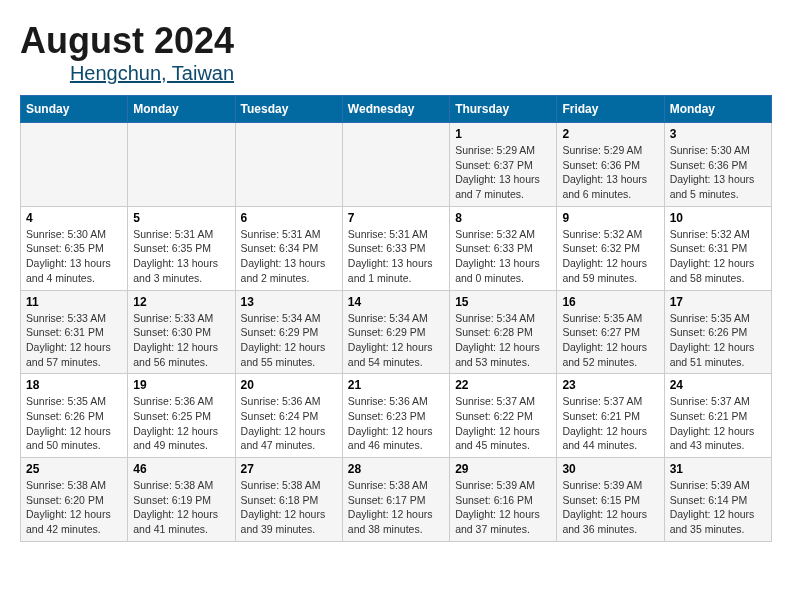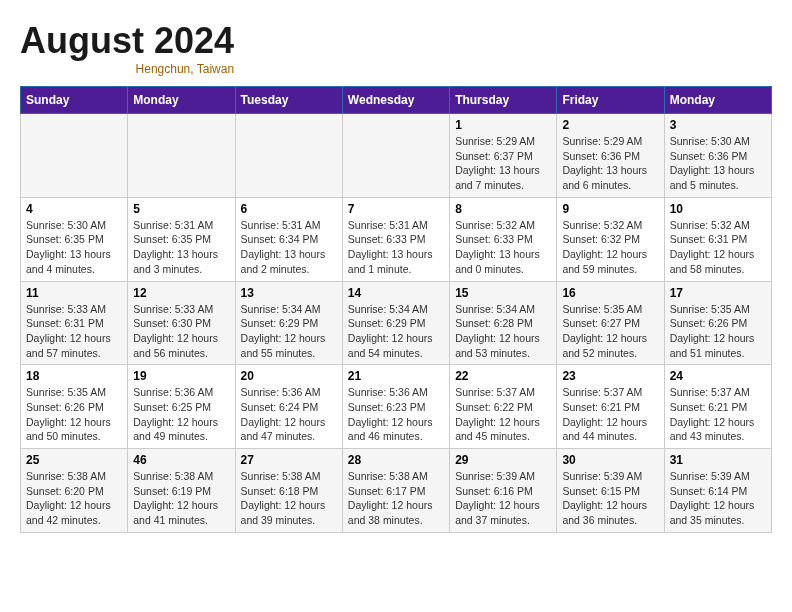--- a/index.html
+++ b/index.html
@@ -22,30 +22,31 @@
     }
     .title-block {
       text-align: right;
     }
     .month-year {
       font-size: 36px;
       font-weight: bold;
       color: #1a1a1a;
     }
     .location {
-      font-size: 12px;
-      color: #a16207;
+      font-size: 20px;
+      color: #0c4a6e;
+      text-decoration: underline;
     }
     table {
       width: 100%;
       border-collapse: collapse;
       font-size: 11px;
     }
     thead tr th {
-      background-color: #4c1d95;
+      background-color: #0369a1;
       color: #fff;
       text-align: left;
       padding: 6px 5px;
       font-size: 12px;
       font-weight: bold;
       border: 1px solid #2b6cb0;
     }
     tbody tr td {
       border: 1px solid #ccc;
       vertical-align: top;

